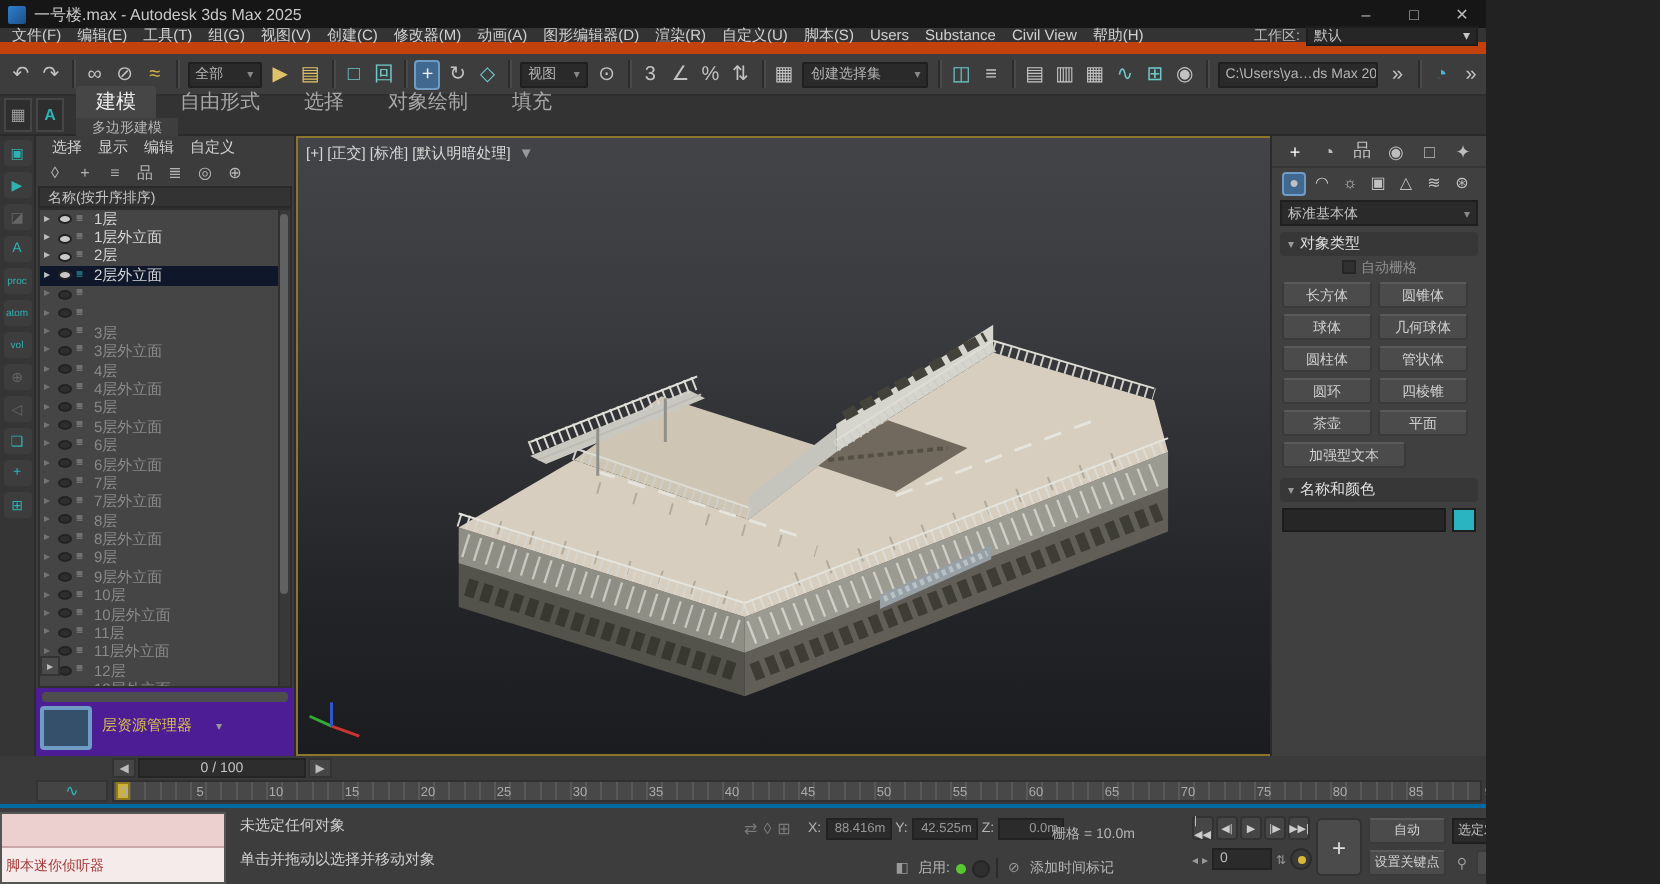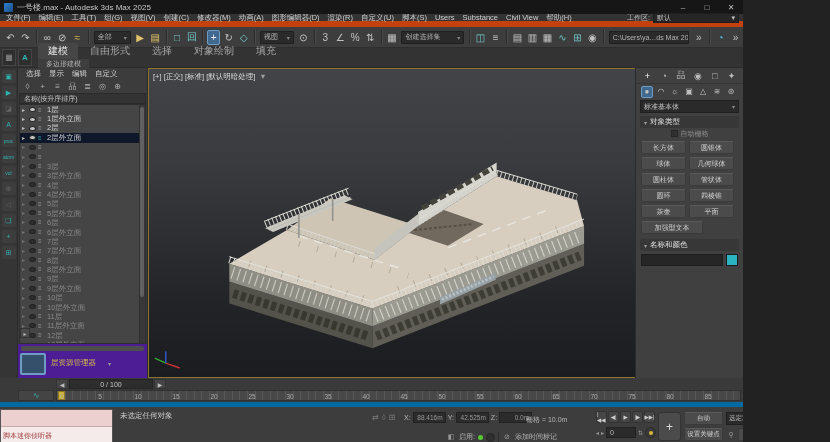--- a/index.html
+++ b/index.html
@@ -103,21 +103,21 @@
   .timeline{position:absolute;left:0;right:0;top:378px;height:24px;background:#3a3a3a;}
   .tl-ind{position:absolute;left:56px;top:1px;height:10px;display:flex;align-items:center;gap:1px;}
   .tl-arrow{width:12px;height:10px;background:#454545;border:1px solid #333;color:#bbb;font-size:6px;display:flex;align-items:center;justify-content:center;}
   .tl-cur{width:84px;height:10px;background:#2d2d2d;border:1px solid #242424;color:#c5c5c5;font-size:7px;display:flex;align-items:center;justify-content:center;}
   .tl-icon{position:absolute;left:18px;top:12px;width:36px;height:11px;background:#444;border:1px solid #333;color:#2fb2b2;font-size:8px;display:flex;align-items:center;justify-content:center;}
   .ruler{position:absolute;left:56px;right:2px;top:12px;height:11px;background:#484848;border:1px solid #303030;background-image:repeating-linear-gradient(90deg,#585858 0 1px,transparent 1px 7.6px);}
   .tick-label{position:absolute;top:1.5px;transform:translateX(-50%);font-size:6.5px;color:#ababab;}
   .playhead{position:absolute;left:1px;top:0;width:7px;height:100%;background:#cdb13f;border:1px solid #8f7a20;}
 
   
-  .statusbar{position:absolute;left:0;right:0;top:402px;bottom:0;background:#3d3d3d;border-top:5px solid #0369a1;}
+  .statusbar{position:absolute;left:0;right:0;top:402px;bottom:0;background:#3d3d3d;border-top:2px solid #0369a1;}
   .listener{position:absolute;left:0;top:2px;width:113px;height:36px;border:1px solid #555;}
   .listen-row1{height:17px;background:#eccfcf;border-bottom:1px solid #c9a8a8;}
   .listen-row2{height:17px;background:#f6ebeb;display:flex;align-items:center;padding-left:2px;color:#a03838;font-size:7px;white-space:nowrap;overflow:hidden;}
   .prompts{position:absolute;left:120px;top:4px;width:250px;}
   .prompt1,.prompt2{font-size:7.5px;color:#cfcfcf;white-space:nowrap;}
   .prompt2{margin-top:7px;}
   .miniicons{position:absolute;left:372px;top:6px;display:flex;gap:3px;color:#7a7a7a;font-size:8px;}
   .coords{position:absolute;left:404px;top:5px;display:flex;align-items:center;gap:2px;font-size:7px;color:#b5b5b5;white-space:nowrap;}
   .coordval{width:33px;height:11px;background:#2b2b2b;border:1px solid #222;display:flex;align-items:center;justify-content:flex-end;padding-right:2px;color:#989898;font-size:6.5px;}
   .gridlabel{position:absolute;left:526px;top:8px;font-size:7px;color:#b5b5b5;white-space:nowrap;}
@@ -620,20 +620,21 @@
       </div>
   </div>
 
   <div class="statusbar">
     <div class="listener">
       <div class="listen-row1"></div>
       <div class="listen-row2">脚本迷你侦听器</div>
     </div>
     <div class="prompts">
       <div class="prompt1">未选定任何对象</div>
+      <div class="prompt2">单击并拖动以选择并移动对象</div>
     </div>
     <div class="miniicons">
         <span>⇄</span>
         <span>◊</span>
         <span>⊞</span>
       </div>
     <div class="coords">
       <span>X:</span>
       <span class="coordval">88.416m</span>
       <span>Y:</span>

